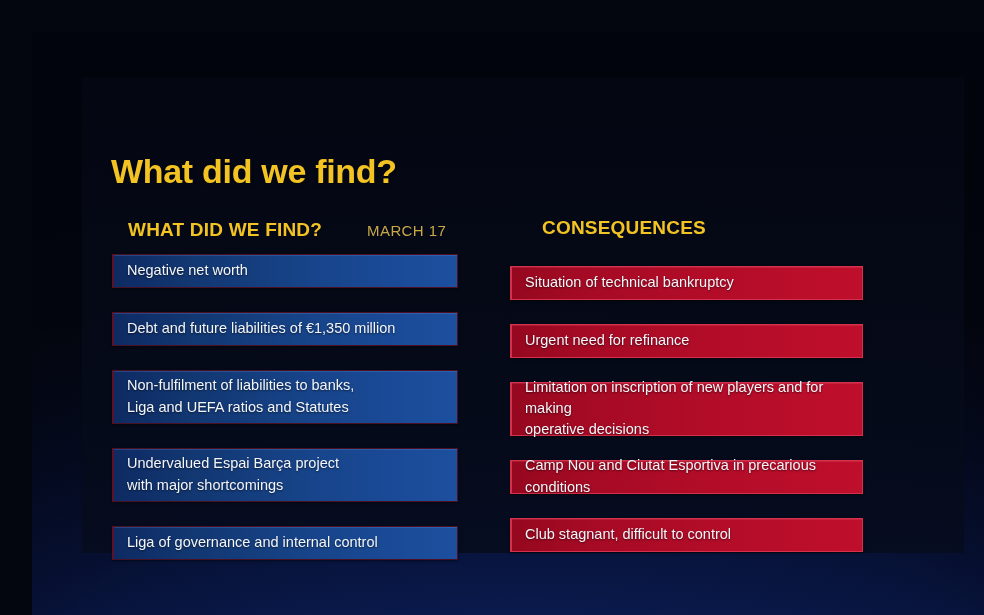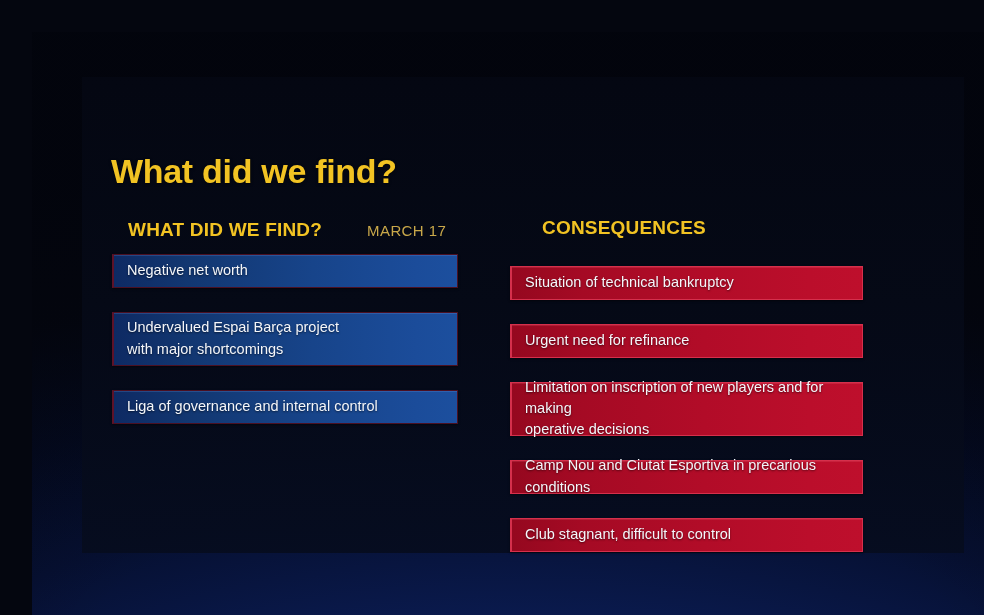--- a/index.html
+++ b/index.html
@@ -134,20 +134,23 @@
   <div id="blue-header" class="col-header">
     <span class="col-header-main">WHAT DID WE FIND?</span><span class="col-header-sub">MARCH 17</span>
   </div>
 
   <div id="red-header" class="col-header">
     <span class="col-header-main">CONSEQUENCES</span>
   </div>
 
   <div id="column-blue" class="column">
       <div class="bar bar-blue one-line">Negative net worth</div>
+      <div class="bar bar-blue one-line">Debt and future liabilities of €1,350 million</div>
+      <div class="bar bar-blue two-line">Non-fulfilment of liabilities to banks,
+Liga and UEFA ratios and Statutes</div>
       <div class="bar bar-blue two-line">Undervalued Espai Barça project
 with major shortcomings</div>
       <div class="bar bar-blue one-line">Liga of governance and internal control</div>
     </div>
   <div id="column-red" class="column">
       <div class="bar bar-red one-line">Situation of technical bankruptcy</div>
       <div class="bar bar-red one-line">Urgent need for refinance</div>
       <div class="bar bar-red two-line">Limitation on inscription of new players and for making
 operative decisions</div>
       <div class="bar bar-red one-line">Camp Nou and Ciutat Esportiva in precarious conditions</div>

